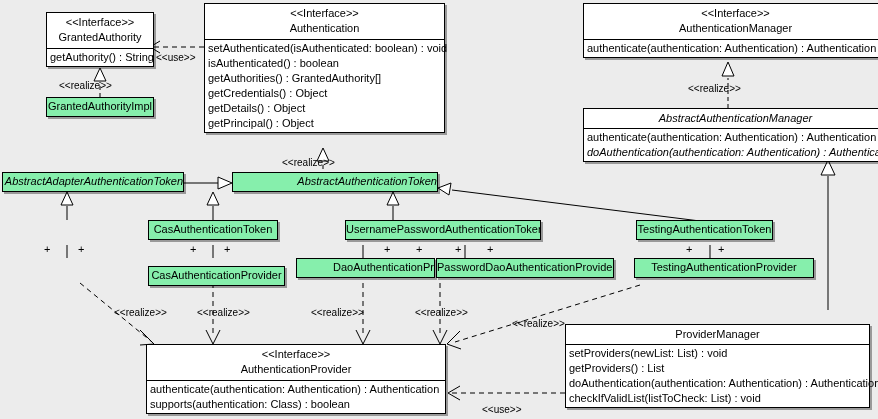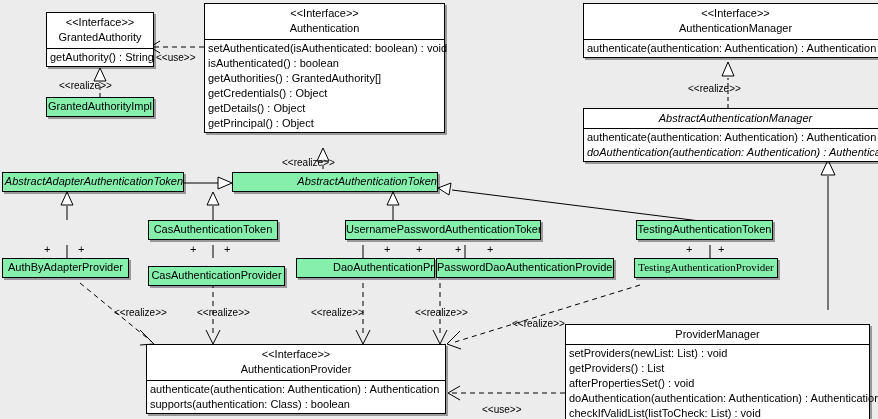--- a/index.html
+++ b/index.html
@@ -234,37 +234,34 @@
   </div>
 
   <div class="uml-simple" style="left:345px; top:220px; width:196px; height:20px;">
     <span>UsernamePasswordAuthenticationToken</span>
   </div>
 
   <div class="uml-simple" style="left:636px; top:220px; width:137px; height:20px;">
     <span>TestingAuthenticationToken</span>
   </div>
 
-  <div class="uml-simple" style="left:2px; top:258px; width:127px; height:20px;">
-    <span>AuthByAdapterProvider</span>
-  </div>
 
   <div class="uml-simple" style="left:148px; top:266px; width:137px; height:20px;">
     <span>CasAuthenticationProvider</span>
   </div>
 
   <div class="uml-simple" style="left:296px; top:258px; width:139px; height:20px;padding-left:36px;">
     <span>DaoAuthenticationProvider</span>
   </div>
 
   <div class="uml-simple" style="left:436px; top:258px; width:178px; height:20px;">
     <span>PasswordDaoAuthenticationProvider</span>
   </div>
 
-  <div class="uml-simple" style="left:634px; top:258px; width:144px; height:20px;font-family:Liberation Serif, serif;">
+  <div class="uml-simple" style="left:634px; top:258px; width:180px; height:20px;">
     <span>TestingAuthenticationProvider</span>
   </div>
 
   <div class="uml-box" style="left:146px; top:344px; width:300px;">
     <div class="uml-head">
       <span class="stereo">&lt;&lt;Interface&gt;&gt;</span>
       <span class="cname">AuthenticationProvider</span>
     </div>
     <div class="uml-compartment">
       <div class="member">authenticate(authentication: Authentication) : Authentication</div>
@@ -272,21 +269,20 @@
     </div>
   </div>
 
   <div class="uml-box" style="left:565px; top:310px; width:305px;margin-top:14px;">
     <div class="uml-head">
       <span class="single">ProviderManager</span>
     </div>
     <div class="uml-compartment">
       <div class="member">setProviders(newList: List) : void</div>
       <div class="member">getProviders() : List</div>
-      <div class="member">afterPropertiesSet() : void</div>
       <div class="member">doAuthentication(authentication: Authentication) : Authentication</div>
       <div class="member">checkIfValidList(listToCheck: List) : void</div>
     </div>
   </div>
 
   <div class="label" style="left:156px; top:52px;">&lt;&lt;use&gt;&gt;</div>
 
   <div class="label" style="left:59px; top:80px;">&lt;&lt;realize&gt;&gt;</div>
 
   <div class="label" style="left:282px; top:157px;">&lt;&lt;realize&gt;&gt;</div>

